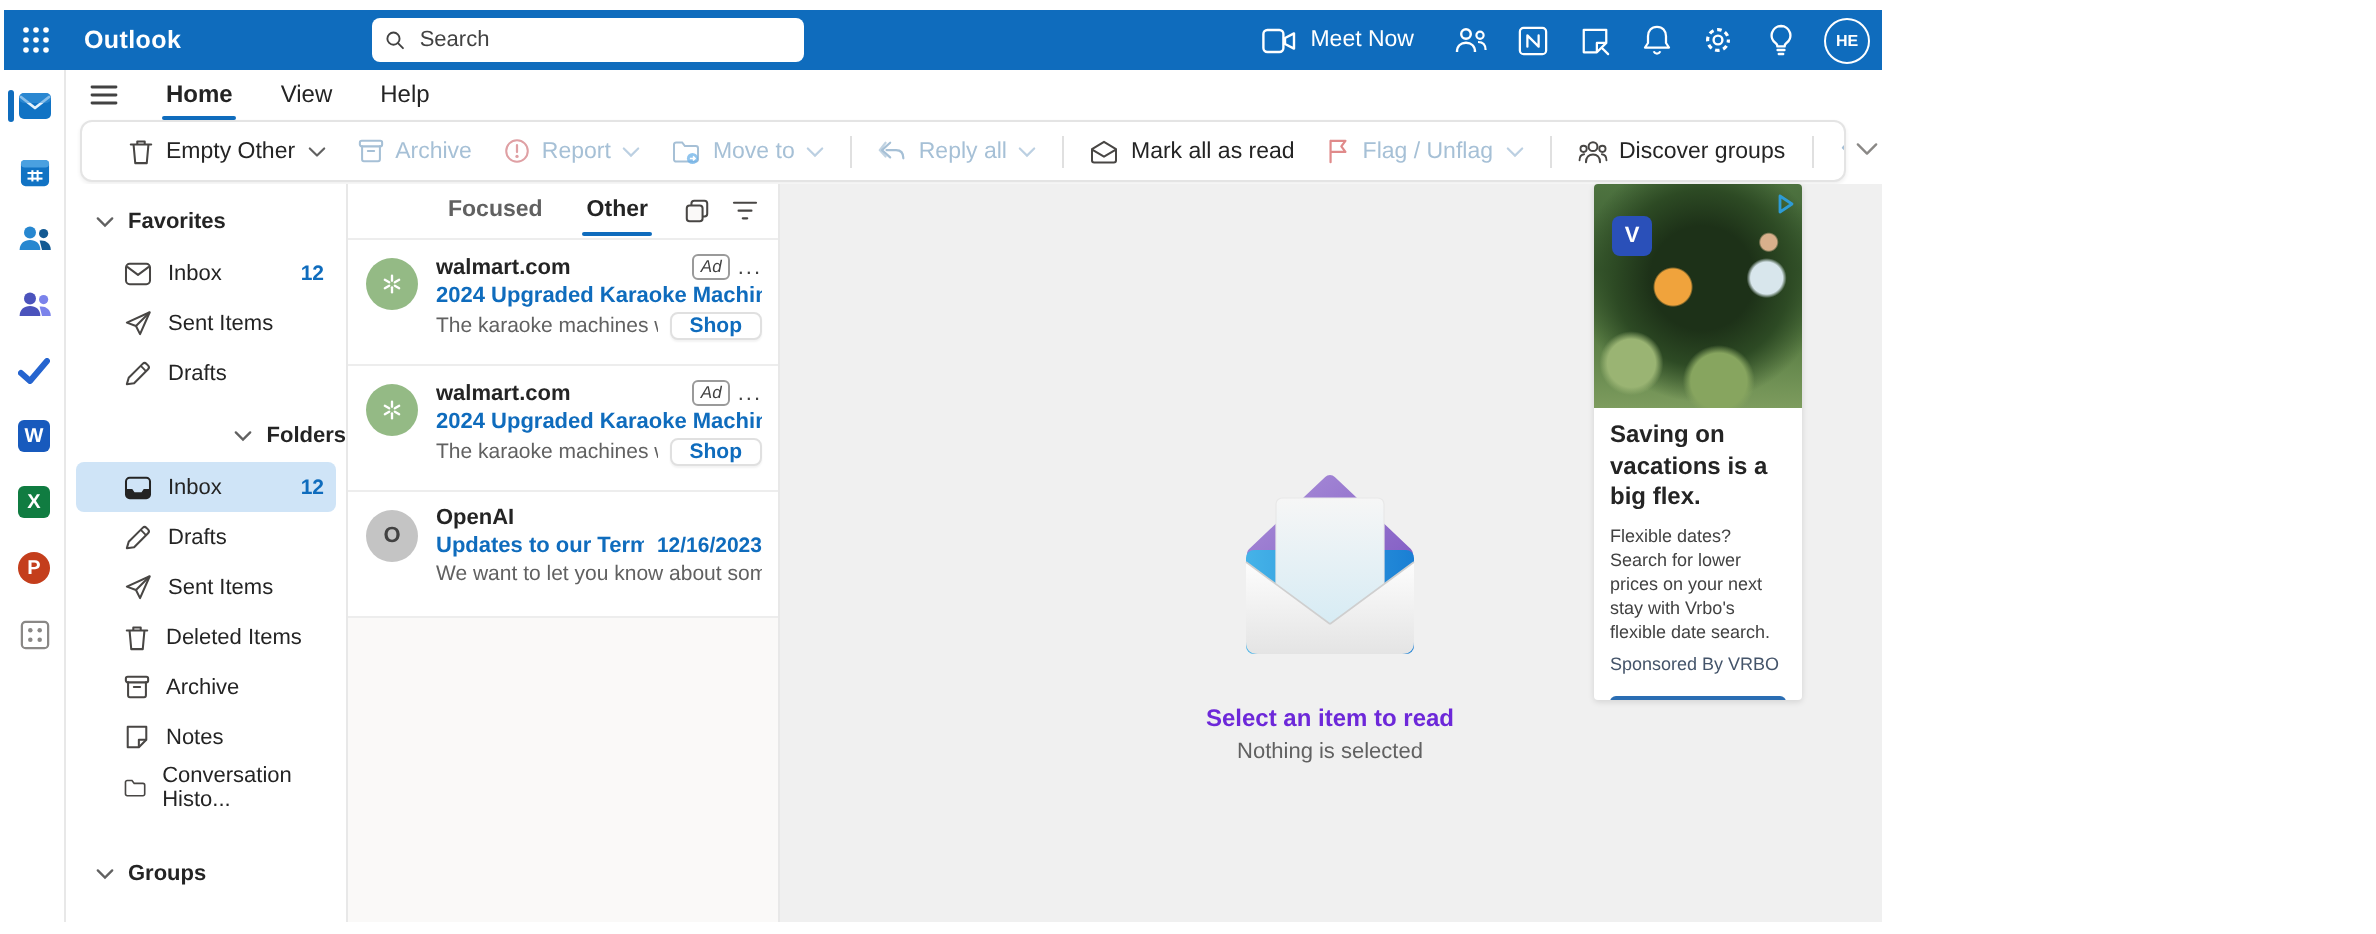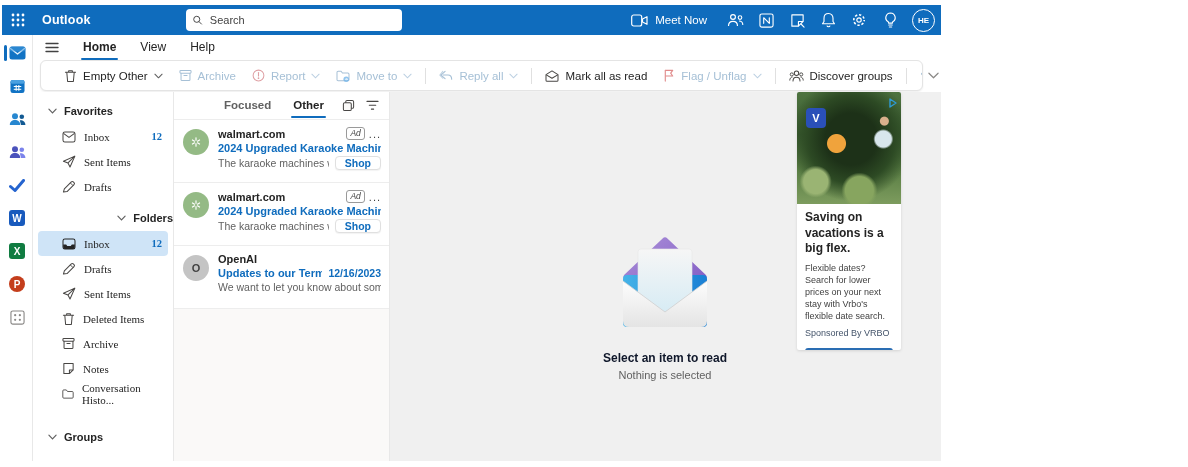--- a/index.html
+++ b/index.html
@@ -32,21 +32,21 @@
   .tbtn.dis{color:#a6c0d6;cursor:default;}
   .tbtn svg{flex:0 0 auto;}
   .newmail{display:flex;align-items:stretch;height:22px;background:#0f6cbd;border-radius:4px;overflow:hidden;color:#fff;margin-right:8px;cursor:pointer;}
   .newmail .nm-main{display:flex;align-items:center;gap:6px;padding:0 9px;font-size:11.5px;font-weight:600;}
   .newmail .nm-split{display:flex;align-items:center;padding:0 7px;border-left:1px solid rgba(255,255,255,.45);}
   .tdiv{width:1px;height:16px;background:#e0e0e0;margin:0 4px;flex:0 0 auto;}
   .collapse-ch{position:absolute;right:2px;top:30px;cursor:pointer;}
   
   .folderpane{position:absolute;left:33px;top:92px;width:140px;bottom:6px;background:#fff;overflow:hidden;padding-top:6px;box-sizing:border-box;}
   .fsec{display:flex;align-items:center;gap:7px;height:26px;padding-left:15px;font-size:11px;font-weight:700;color:#242424;cursor:pointer;}
-  .fitem{display:flex;align-items:center;gap:8px;height:25px;margin:0 5px;padding:0 6px 0 24px;border-radius:4px;font-size:11px;color:#242424;cursor:pointer;font-family:Liberation Serif, serif;}
+  .fitem{display:flex;align-items:center;gap:8px;height:25px;margin:0 5px;padding:0 6px 0 24px;border-radius:4px;font-size:11px;color:#242424;cursor:pointer;}
   .fitem .cnt{margin-left:auto;font-size:10.5px;font-weight:600;color:#0f6cbd;}
   .fitem .cnt.gray{color:#616161;font-weight:400;}
   .fitem.sel{background:#cfe4f7;}
   .msglist{position:absolute;left:173px;top:92px;width:217px;bottom:6px;background:#faf9f8;border-left:1px solid #e8e8e8;border-right:1px solid #e8e8e8;box-sizing:border-box;}
   .mlhead{display:flex;align-items:center;height:27px;padding:0 10px 0 46px;border-bottom:1px solid #ededed;background:#fff;}
   .mtab{position:relative;font-size:11.5px;color:#616161;font-weight:600;padding:0 4px;margin-right:14px;cursor:pointer;line-height:27px;}
   .mtab.active{color:#242424;font-weight:700;}
   .mtab.active::after{content:"";position:absolute;left:2px;right:2px;bottom:1px;height:2.5px;border-radius:2px;background:#0f6cbd;}
   .mlicons{margin-left:auto;display:flex;align-items:center;gap:11px;}
   .mlicons span{cursor:pointer;display:flex;}
@@ -56,21 +56,21 @@
   .msender{font-size:11px;font-weight:700;color:#242424;flex:1;overflow:hidden;white-space:nowrap;}
   .adbadge{font-size:8.5px;color:#424242;border:1px solid #9a9a9a;border-radius:3px;padding:0px 3px;line-height:11px;font-style:italic;}
   .mmore{font-size:11px;color:#424242;letter-spacing:1px;cursor:pointer;line-height:8px;}
   .msubj{font-size:11px;font-weight:700;color:#0f6cbd;white-space:nowrap;overflow:hidden;margin-top:2px;display:flex;gap:6px;}
   .msubj .mdate{margin-left:auto;font-weight:600;font-size:10.5px;flex:0 0 auto;}
   .mrow3{display:flex;align-items:center;margin-top:2px;gap:6px;}
   .mprev{font-size:10.5px;color:#616161;white-space:nowrap;overflow:hidden;flex:1;}
   .shopbtn{font-size:10.5px;font-weight:700;color:#0f6cbd;border:1px solid #e0e0e0;border-radius:4px;background:#fff;padding:0 9px;cursor:pointer;box-shadow:0 1px 1px rgba(0,0,0,.05);}
   .readpane{position:absolute;left:390px;top:92px;right:2px;bottom:6px;background:#f0f0f0;}
   .empty{position:absolute;left:195px;top:145px;width:160px;text-align:center;}
-  .empty-title{font-size:12px;font-weight:700;color:#0f172a;margin-top:10px;}
+  .empty-title{font-size:12px;font-weight:700;color:#6d28d9;margin-top:10px;}
   .empty-sub{font-size:11px;color:#616161;margin-top:4px;}
   
   .adcard{position:absolute;right:40px;top:0px;width:104px;height:258px;background:#fff;border-radius:2px;box-shadow:0 1px 3px rgba(0,0,0,.12);overflow:hidden;}
   .ad-image{position:relative;width:104px;height:112px;overflow:hidden;
     background:
       radial-gradient(circle at 38% 46%, #f0a33c 0 9px, rgba(0,0,0,0) 10px),
       radial-gradient(circle at 84% 26%, #d9b08c 0 4px, rgba(0,0,0,0) 5px),
       radial-gradient(circle at 83% 42%, #d8e6ec 0 8px, rgba(0,0,0,0) 10px),
       radial-gradient(circle at 18% 80%, #9ab473 0 12px, rgba(0,0,0,0) 16px),
       radial-gradient(circle at 60% 88%, #87a55f 0 14px, rgba(0,0,0,0) 18px),

